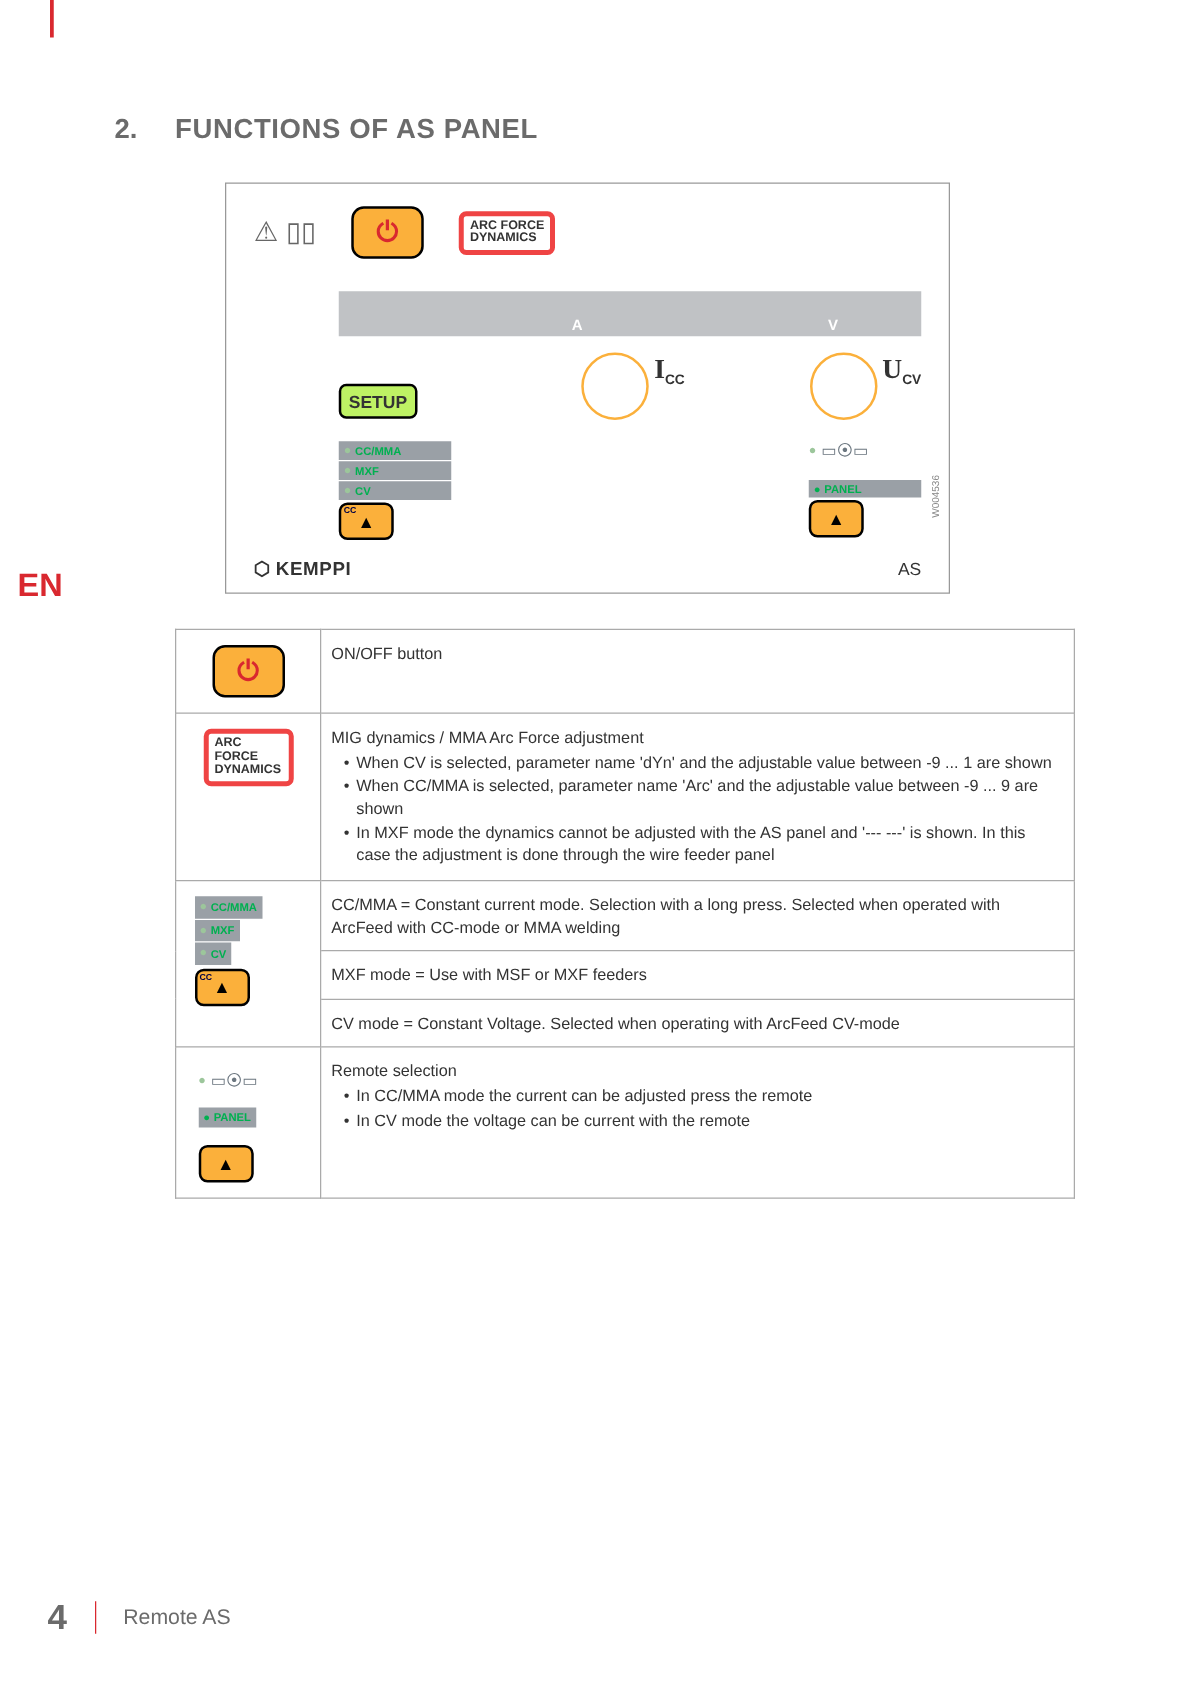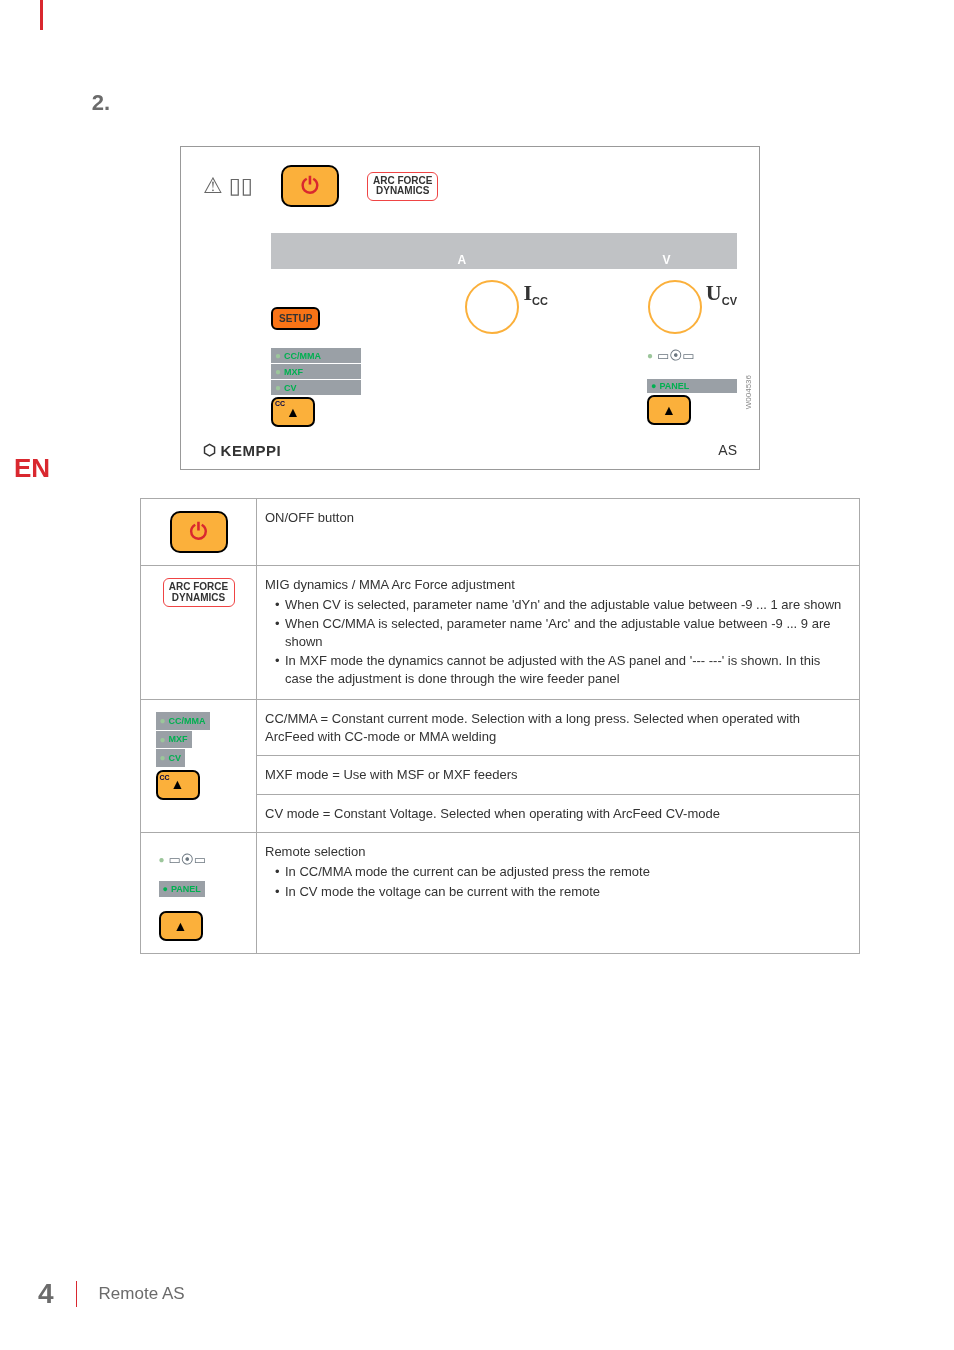--- a/index.html
+++ b/index.html
@@ -73,27 +73,27 @@
     border-radius: 10px;
     background: #fbb03b;
     display: flex;
     align-items: center;
     justify-content: center;
     color: #d9282f;
     font-size: 22px;
     font-weight: bold;
   }
   .af-btn {
-    border: 1px solid #ef4444;
+    border: 4px solid #ef4444;
     border-radius: 6px;
     padding: 3px 5px;
     font-size: 10px;
     font-weight: bold;
     line-height: 1.05;
-    text-align: center;
+    text-align: left;
     background: #fff;
   }
   .disp-bar {
     height: 36px;
     background: #c0c2c5;
     margin: 6px 22px 10px 90px;
     position: relative;
   }
   .disp-bar .letter {
     position: absolute;
@@ -105,23 +105,23 @@
   .mid-row {
     display: flex;
     align-items: center;
     padding: 0 22px 8px 90px;
     gap: 20px;
   }
   .setup-btn {
     border: 2px solid #000;
     border-radius: 6px;
     padding: 4px 6px;
-    font-size: 10px;
-    font-weight: bold;
-    background: #f97316;
+    font-size: 14px;
+    font-weight: bold;
+    background: #bef264;
     align-self: flex-end;
     margin-bottom: 4px;
     margin-top: 28px;
   }
   .knob-group {
     display: flex;
     gap: 4px;
   }
   .knob {
     width: 54px;
@@ -252,20 +252,21 @@
 <body>
 
 <div class="red-bar"></div>
 
 <div class="side-en">EN</div>
 
 <div class="content">
 
   <div class="heading-row">
     <div class="heading-num">2.</div>
+    <div class="heading-text">FUNCTIONS OF AS PANEL</div>
   </div>
 
   <div class="panel-box">
     <div class="panel-inner">
       <div class="row-top">
         <div class="warn-book">
           <span>⚠</span>
           <span>▯▯</span>
         </div>
         <div class="on-btn">

